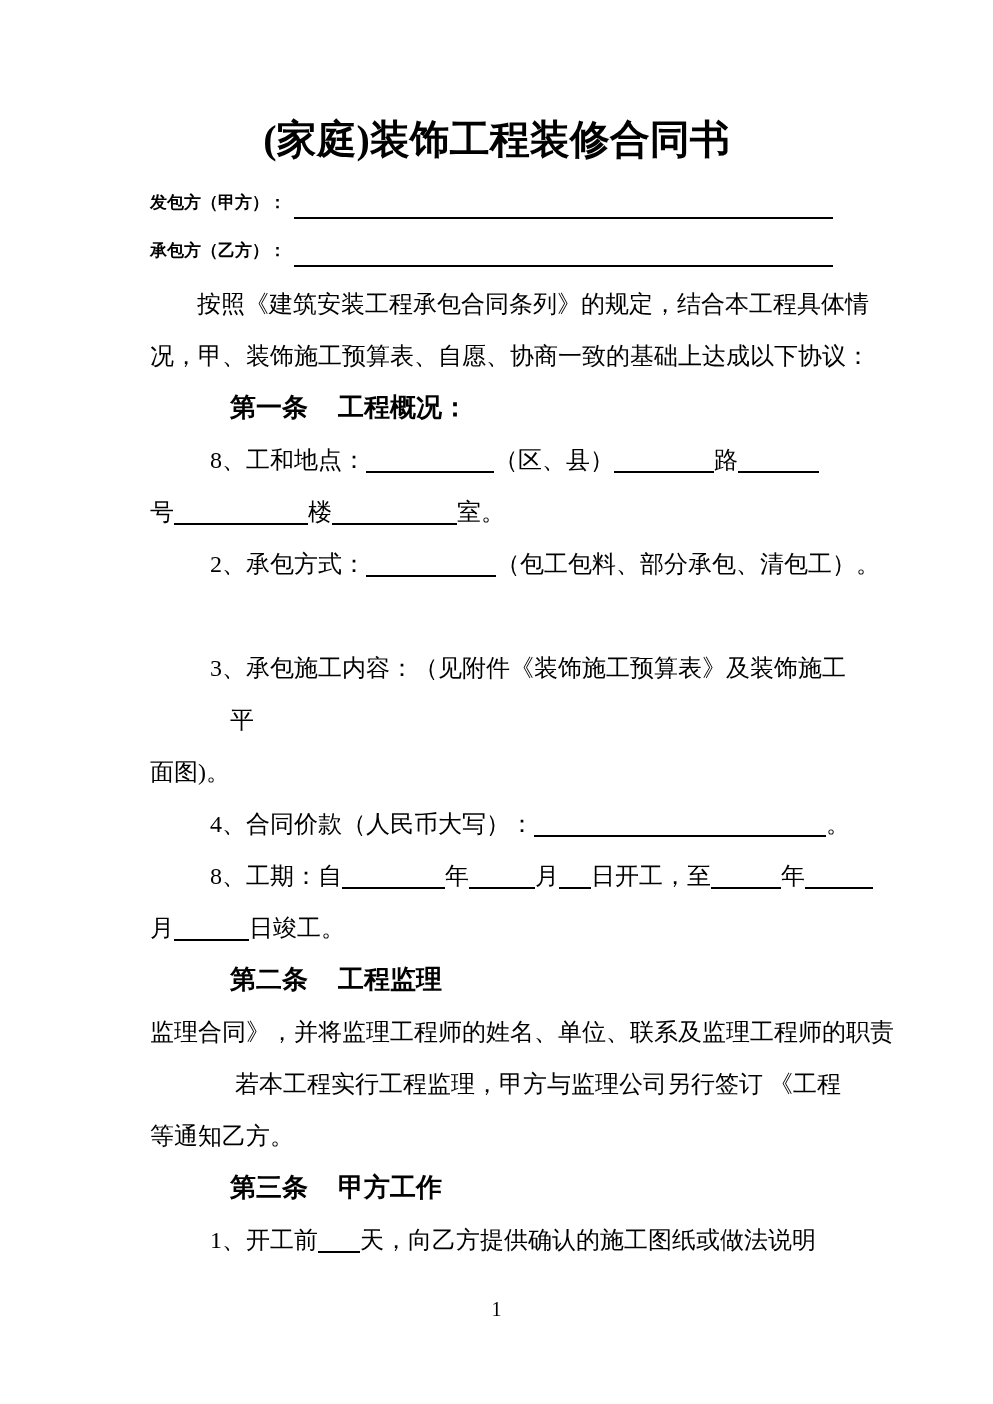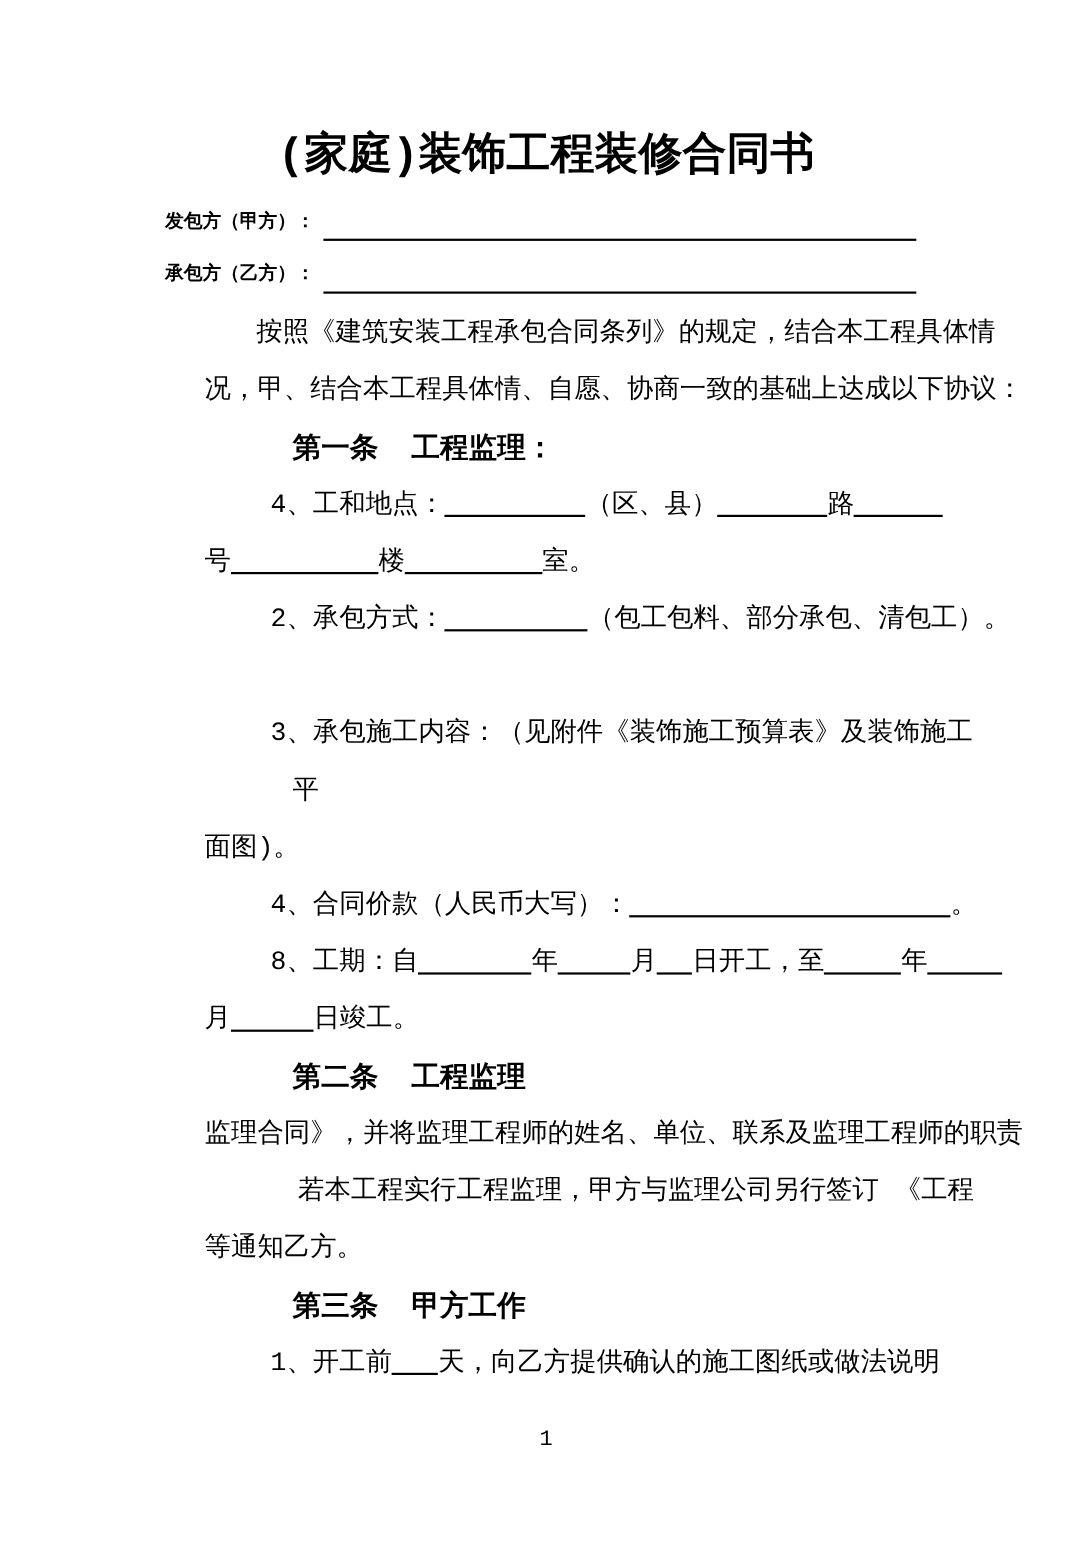--- a/index.html
+++ b/index.html
@@ -1,21 +1,21 @@
 <!DOCTYPE html>
 <html><head>
 <meta charset="utf-8">
 <style>
   html,body{margin:0;padding:0;background:#888;}
   .page{
     position:relative;
     width:993px;height:1404px;
     background:#ffffff;
     color:#000;
-    font-family:Liberation Mono, monospace;
+    font-family:Liberation Serif, serif;
     overflow:hidden;
   }
   .title{
     position:absolute;top:112px;left:0;width:993px;
     text-align:center;
     font-size:40px;font-weight:bold;
     white-space:nowrap;
   }
   .parties{
     position:absolute;top:186px;left:150px;width:683px;
@@ -28,21 +28,21 @@
     font-size:17px;font-weight:bold;line-height:34px;white-space:nowrap;
   }
   .party-blank{
     flex:1;height:0;border-bottom:2px solid #000;margin-left:8px;margin-bottom:1px;
   }
   .content{
     position:absolute;top:278px;left:150px;width:710px;
     font-size:24px;
   }
   .line{
-    height:52px;line-height:52px;white-space:nowrap;margin-left:36px;
+    height:52px;line-height:52px;white-space:nowrap;
   }
   .ind-p{padding-left:47px;}    
   .ind-item{padding-left:60px;} 
   .ind-h{padding-left:80px;}    
   .ind-r{padding-left:85px;}    
   .heading{font-weight:bold;font-size:26px;}
   .heading .ht{margin-left:30px;}
   .u{
     display:inline-block;height:1em;
     border-bottom:2px solid #000;
@@ -67,28 +67,28 @@
     </div>
     <div class="party-line">
       <span class="party-label">承包方（乙方）：</span>
       <span class="party-blank"></span>
     </div>
   </div>
 
   <div class="content">
 
     <div class="line ind-p">按照《建筑安装工程承包合同条列》的规定，结合本工程具体情</div>
-    <div class="line">况，甲、结合本工程具体情、自愿、协商一致的基础上达成以下协议：</div>
+    <div class="line">况，甲、装饰施工预算表、自愿、协商一致的基础上达成以下协议：</div>
 
     <div class="line ind-h heading">
-      <span>第一条</span><span class="ht">工程监理：</span>
+      <span>第一条</span><span class="ht">工程概况：</span>
     </div>
 
     <div class="line ind-item">
-      <span>4、工和地点：</span><span class="u" style="width:128px"></span><span>（区、县）</span><span class="u" style="width:100px"></span><span>路</span><span class="u" style="width:81px"></span>
+      <span>8、工和地点：</span><span class="u" style="width:128px"></span><span>（区、县）</span><span class="u" style="width:100px"></span><span>路</span><span class="u" style="width:81px"></span>
     </div>
     <div class="line">
       <span>号</span><span class="u" style="width:134px"></span><span>楼</span><span class="u" style="width:125px"></span><span>室。</span>
     </div>
 
     <div class="line ind-item">
       <span>2、承包方式：</span><span class="u" style="width:130px"></span><span>（包工包料、部分承包、清包工）。</span>
     </div>
 
     <div class="line"></div>

